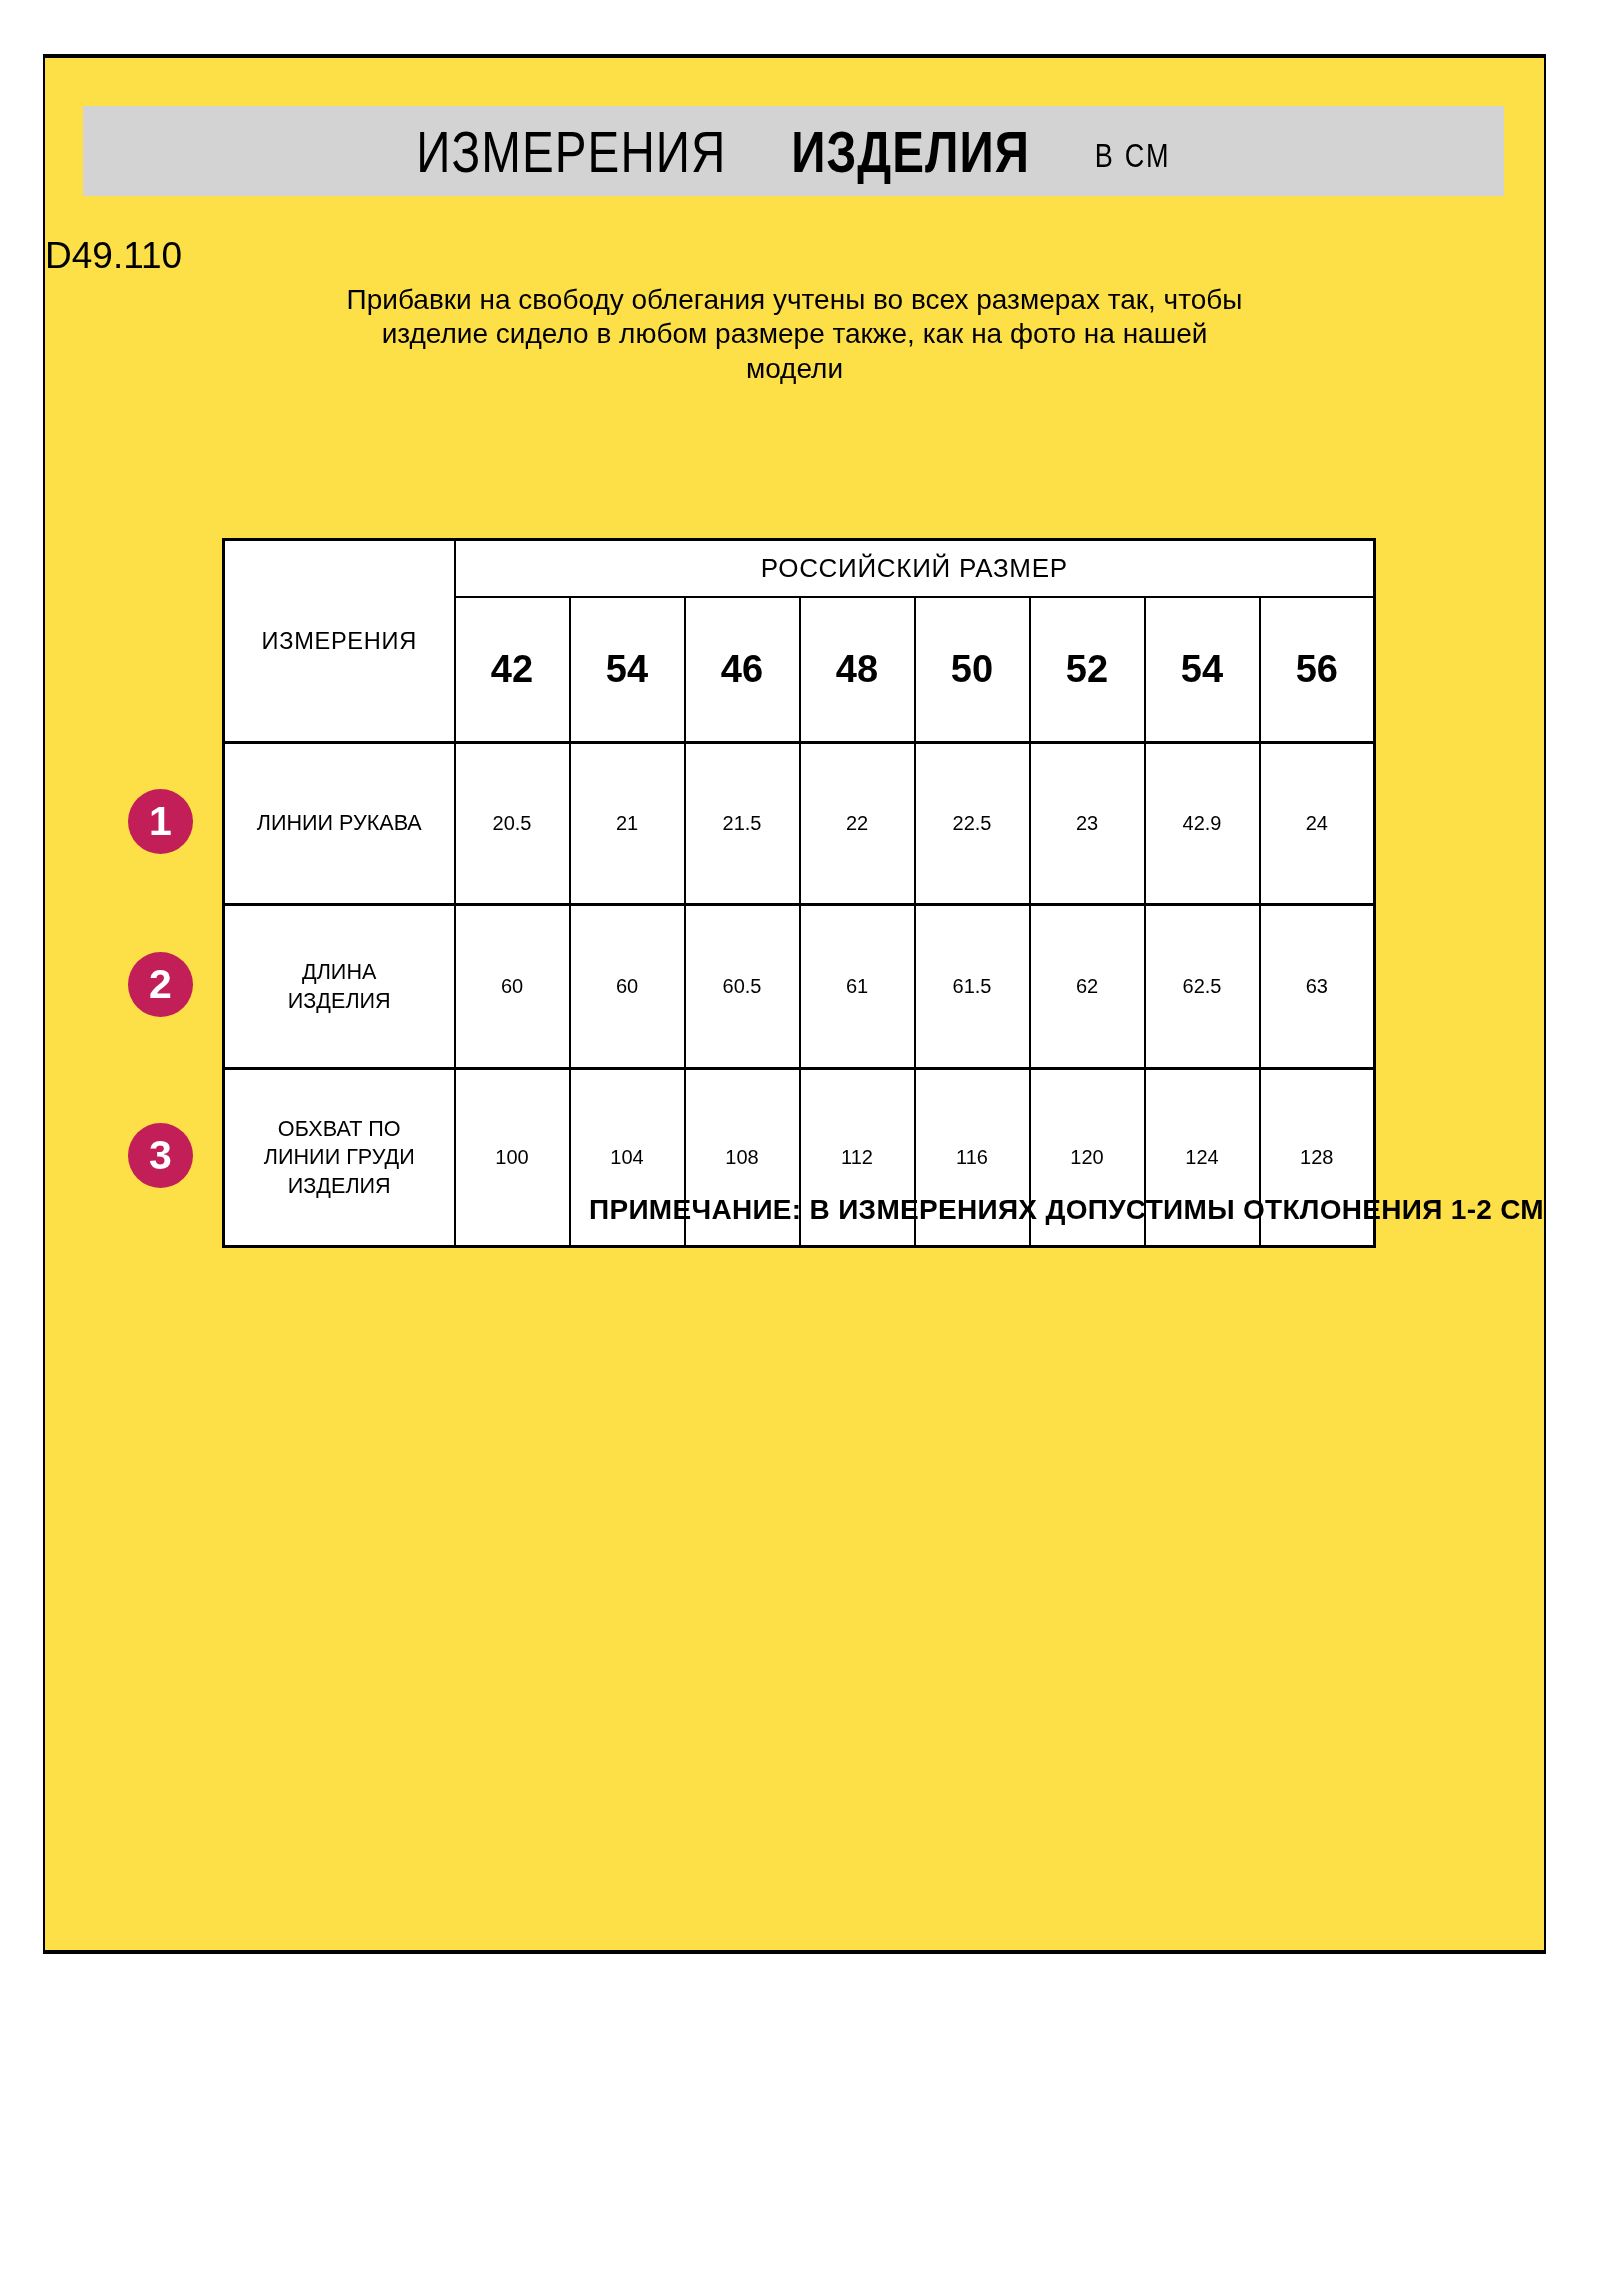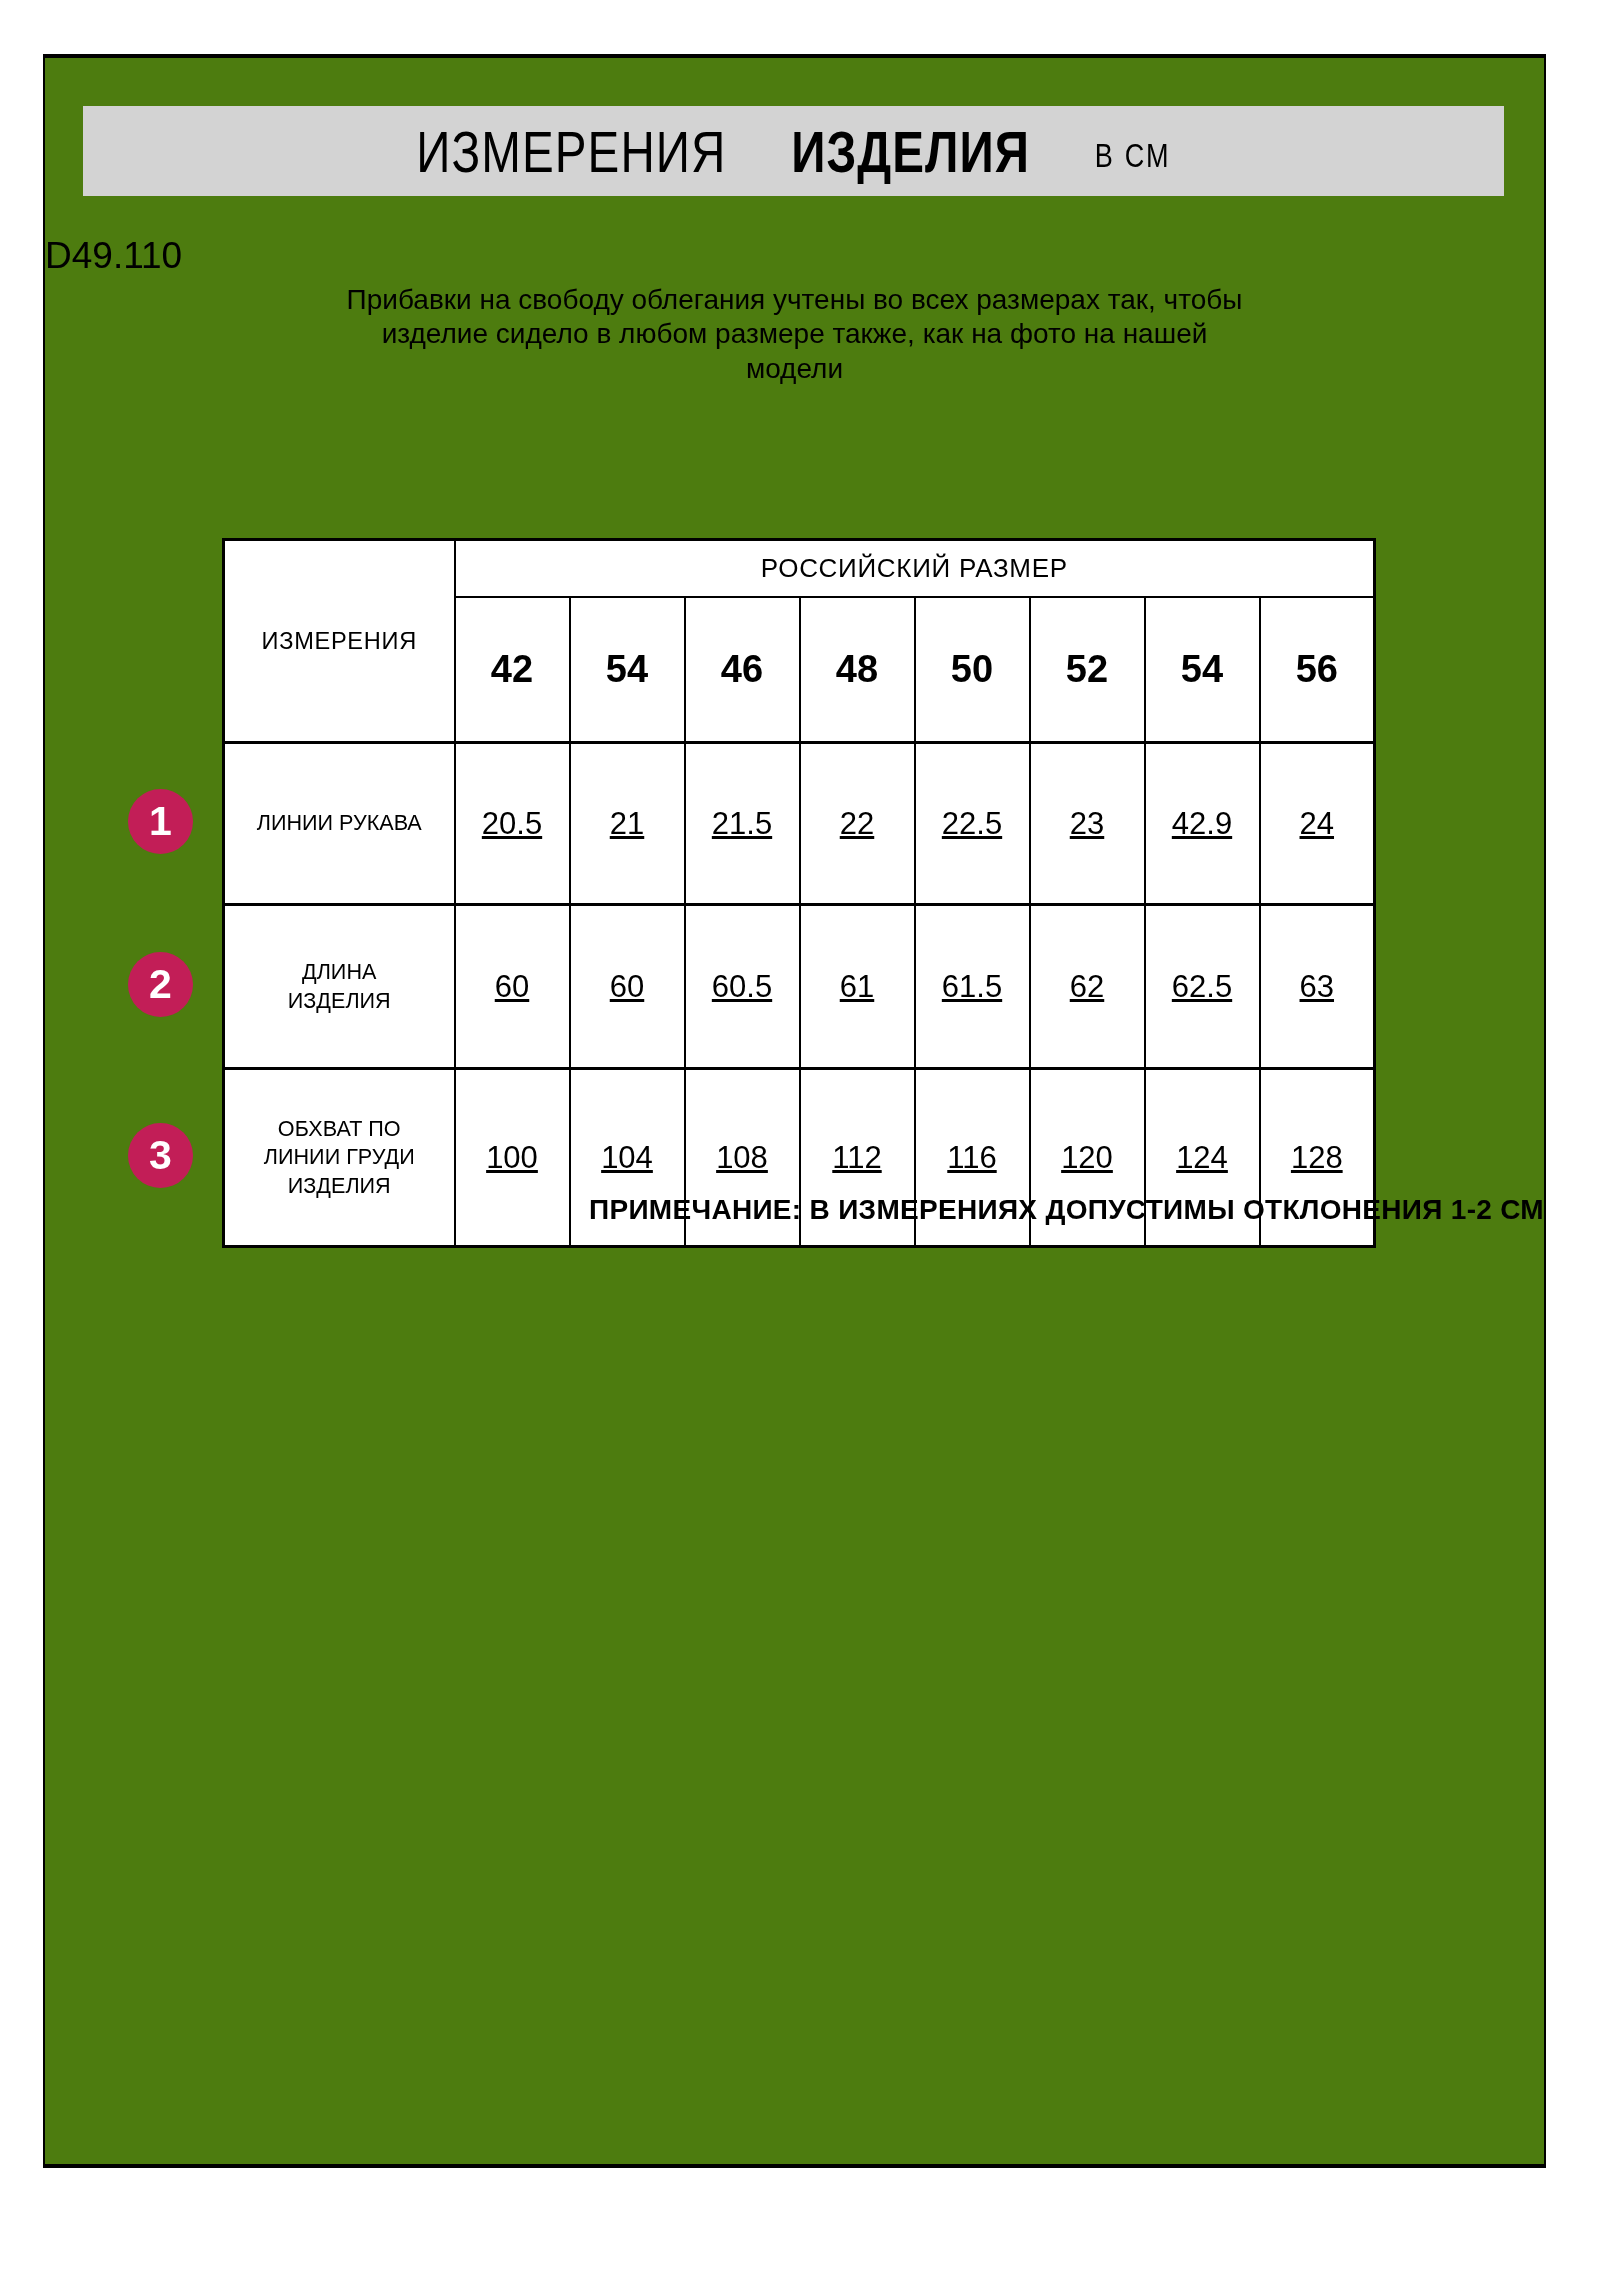--- a/index.html
+++ b/index.html
@@ -6,24 +6,24 @@
   html,body { background:#ffffff; }
   body {
     width:1623px; height:2295px;
     position:relative;
     font-family:"Liberation Sans", sans-serif;
     color:#000;
   }
   .frame {
     position:absolute;
     left:43px; top:54px;
-    width:1503px; height:2114px;
+    width:1503px; height:1900px;
     border:solid #000;
     border-width:4.6px 2.6px 4.6px 2.6px;
-    background:#4d7c0f;
+    background:#fde047;
     padding-left:11px;
   }
   .title-band {
     position:absolute;
     left:38px; top:48px;
     width:1421px; height:90px;
     background:var(--band, #d3d3d3);
     overflow:hidden;
   }
   .title-inner {
@@ -70,21 +70,21 @@
   tr.r-data3  { height:178px; }
   td.corner { font-size:23.6px; letter-spacing:0.7px; }
   td.group  { font-size:26px; letter-spacing:0.7px; }
   tr.r-sizes td { border-top-width:2.6px; font-size:38px; font-weight:bold; }
   tr.r-data td  { border-top-width:3.9px; }
   td.rowlabel {
     font-size:21.6px; line-height:1.3;
     white-space:pre-line;
     padding:0 6.5px;
   }
-  td.val { font-size:31px;text-decoration:underline; }
+  td.val { font-size:20px; }
   .badge {
     position:absolute;
     width:65px; height:65px;
     left:-94px;
     border-radius:50%;
     background:var(--badge, #c21e57);
     color:#fff;
     display:flex; align-items:center; justify-content:center;
     font-size:41px; font-weight:bold;
   }

